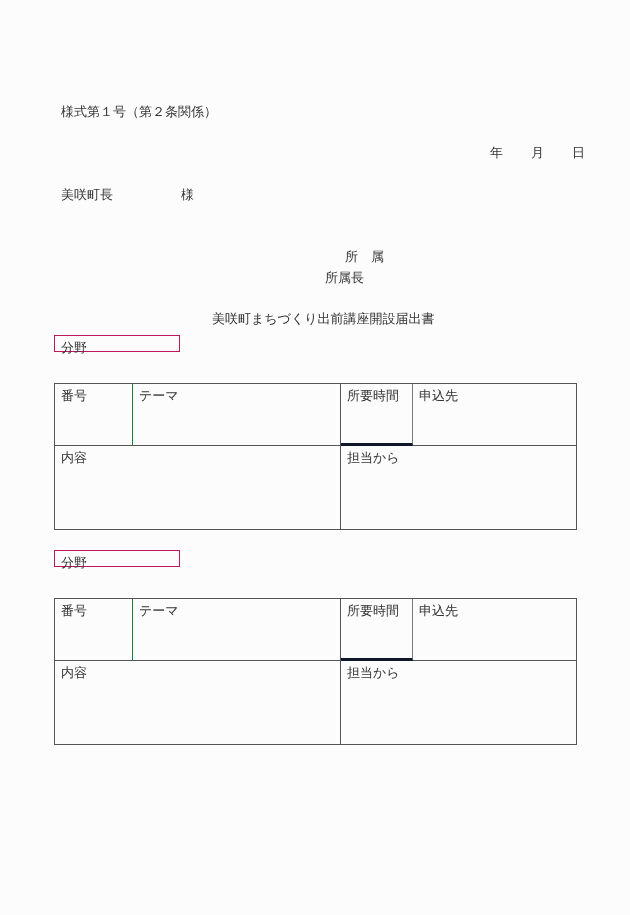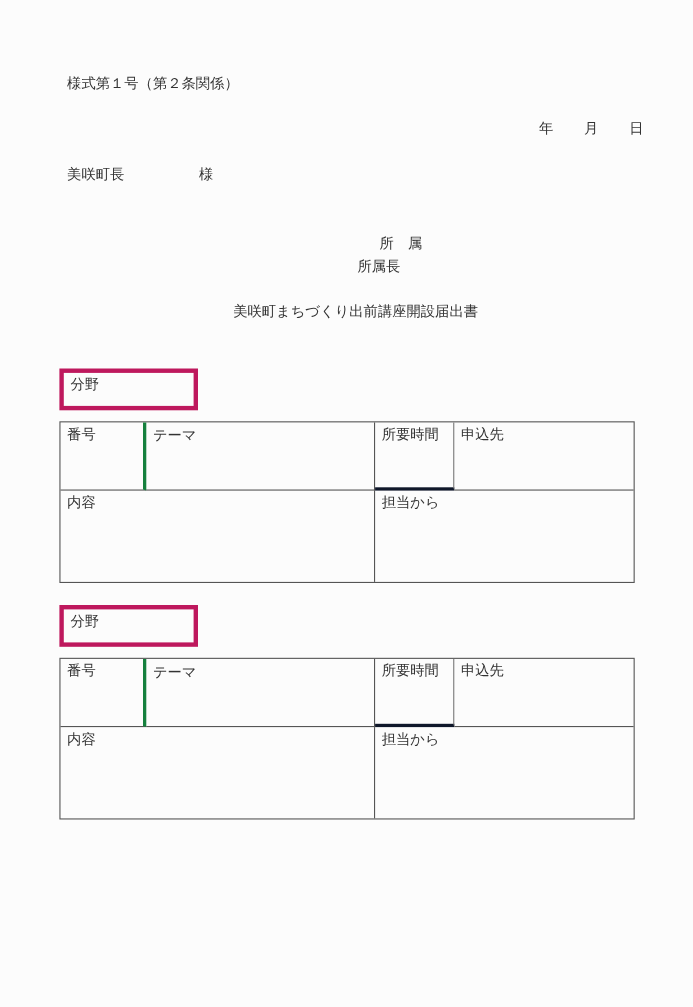--- a/index.html
+++ b/index.html
@@ -9,41 +9,41 @@
     }
     body {
       width: 630px;
       height: 915px;
       position: relative;
       overflow: hidden;
       font-family: "DejaVu Serif", "Liberation Serif", serif;
       color: #333333;
       font-size: 13px;
     }
-    .abs { position: absolute; white-space: nowrap; line-height: 16px; }
+    .abs { position: absolute; white-space: nowrap; line-height: 16px; margin-top: 35px; }
 
     .form-number { left: 61px; top: 69px; }
     .date-line { left: 490px; top: 110px; }
     .date-line span { display: inline-block; }
     .date-line .gap { width: 28px; }
 
     .addressee { left: 61px; top: 152px; }
     .addressee .gap { display: inline-block; width: 68px; }
 
     .affiliation { left: 345px; top: 214px; }
     .affiliation-head { left: 325px; top: 235px; }
 
     .doc-title { left: 212px; top: 276px; }
 
     .field-box {
       position: absolute;
       left: 54px;
       width: 126px;
-      height: 38px;
-      border: 4px solid #be185d;
+      height: 17px;
+      border: 1px solid #be185d;
       box-sizing: border-box;
     }
     .field-box .label {
       position: absolute;
       left: 6px;
       top: 4px;
       line-height: 16px;
     }
 
     .entry-table {
@@ -58,21 +58,21 @@
       position: absolute;
       box-sizing: border-box;
     }
     .entry-table .cell .label {
       position: absolute;
       left: 6px;
       top: 4px;
       line-height: 16px;
       white-space: nowrap;
     }
-    .c-number { left: 0; top: 0; width: 78px; height: 62px; border-right: 3px solid #15803d; border-bottom: 1px solid #555555; }
+    .c-number { left: 0; top: 0; width: 78px; height: 62px; border-right: 1px solid #15803d; border-bottom: 1px solid #555555; }
     .c-theme { left: 78px; top: 0; width: 208px; height: 62px; border-right: 1px solid #555555; border-bottom: 1px solid #555555; font-family: Liberation Serif, serif; }
     .c-duration { left: 286px; top: 0; width: 72px; height: 62px; border-right: 1px solid #777777; border-bottom: 3px solid #0f172a; }
     .c-apply { left: 358px; top: 0; width: 163px; height: 62px; border-bottom: 1px solid #555555; }
     .c-content { left: 0; top: 62px; width: 286px; height: 83px; border-right: 1px solid #555555; }
     .c-staff { left: 286px; top: 62px; width: 235px; height: 83px; }
   </style>
 </head>
 <body>
 
 <div>

